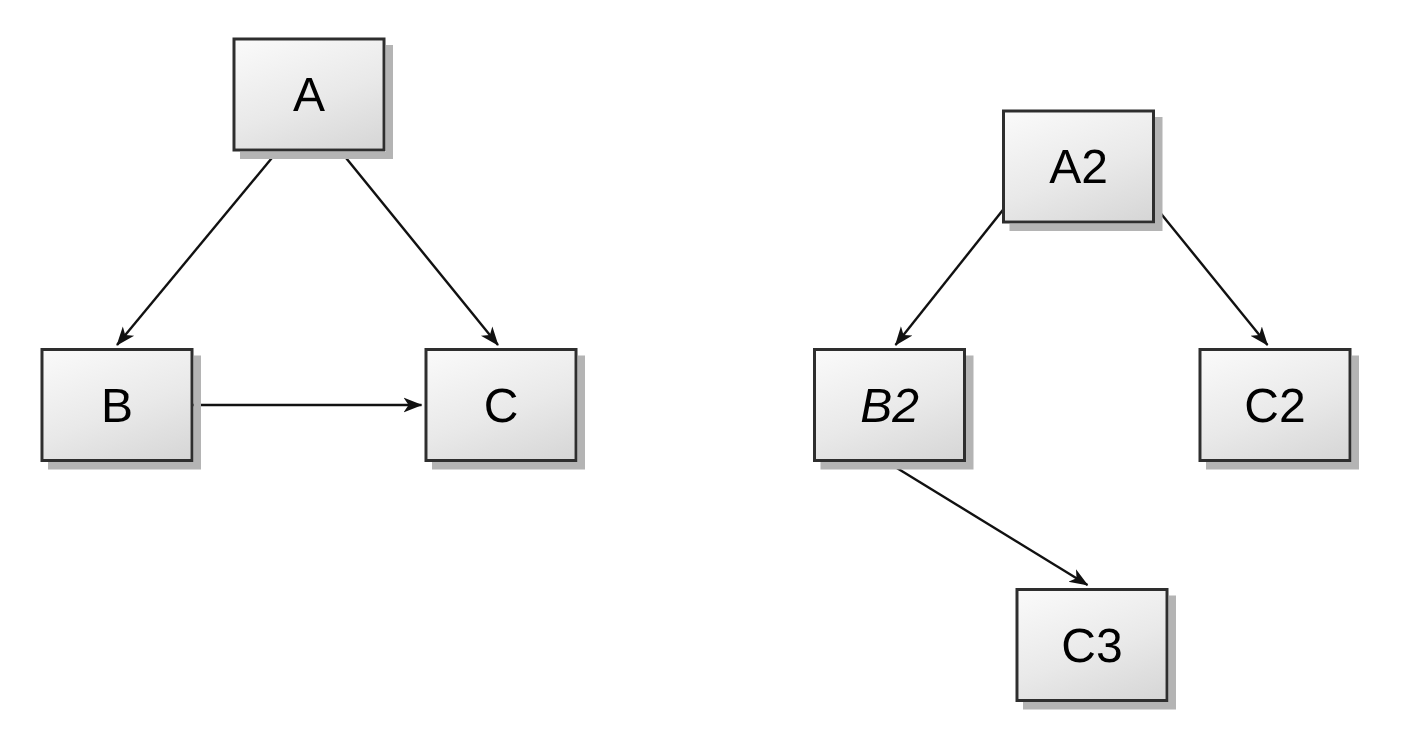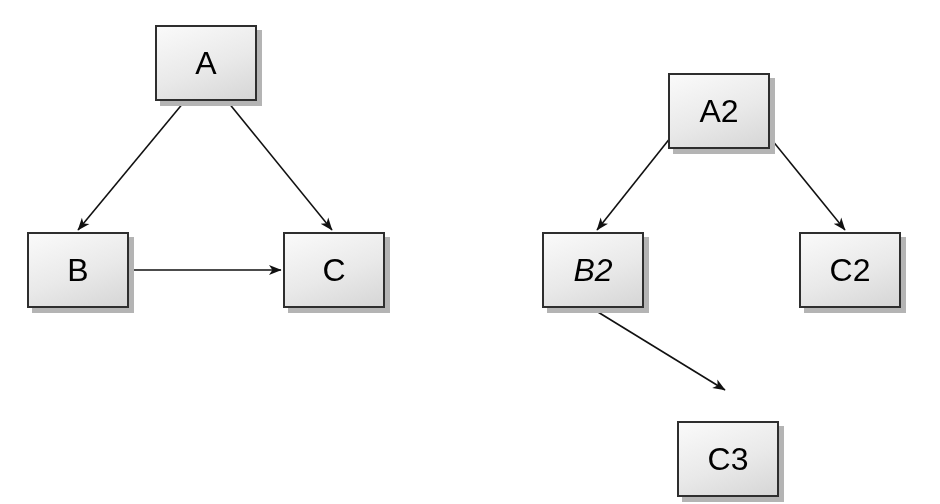--- a/index.html
+++ b/index.html
@@ -42,21 +42,21 @@
     line-height: 1;
     color: #000000;
     user-select: none;
   }
   .node-a  { left: 155px; top: 25px;  }
   .node-b  { left: 27px;  top: 232px; }
   .node-c  { left: 283px; top: 232px; }
   .node-a2 { left: 668px; top: 31px; margin-top: 42px;  }
   .node-b2 { left: 542px; top: 232px; font-style: italic; }
   .node-c2 { left: 799px; top: 232px; }
-  .node-c3 { left: 677px; top: 392px; margin-top: 29px; }
+  .node-c3 { left: 677px; top: 392px; }
 </style>
 </head>
 <body>
 
 <div class="canvas">
 
   <svg class="edges-layer" width="940" height="504" viewBox="0 0 940 504" xmlns="http://www.w3.org/2000/svg">
     <defs>
       <marker id="arrowhead" markerUnits="userSpaceOnUse" markerWidth="13" markerHeight="11" viewBox="0 0 13 11" refX="12" refY="5.5" orient="auto">
         <path d="M0,0.6 L12.6,5.5 L0,10.4 L3.4,5.5 Z" fill="#111111"></path>

